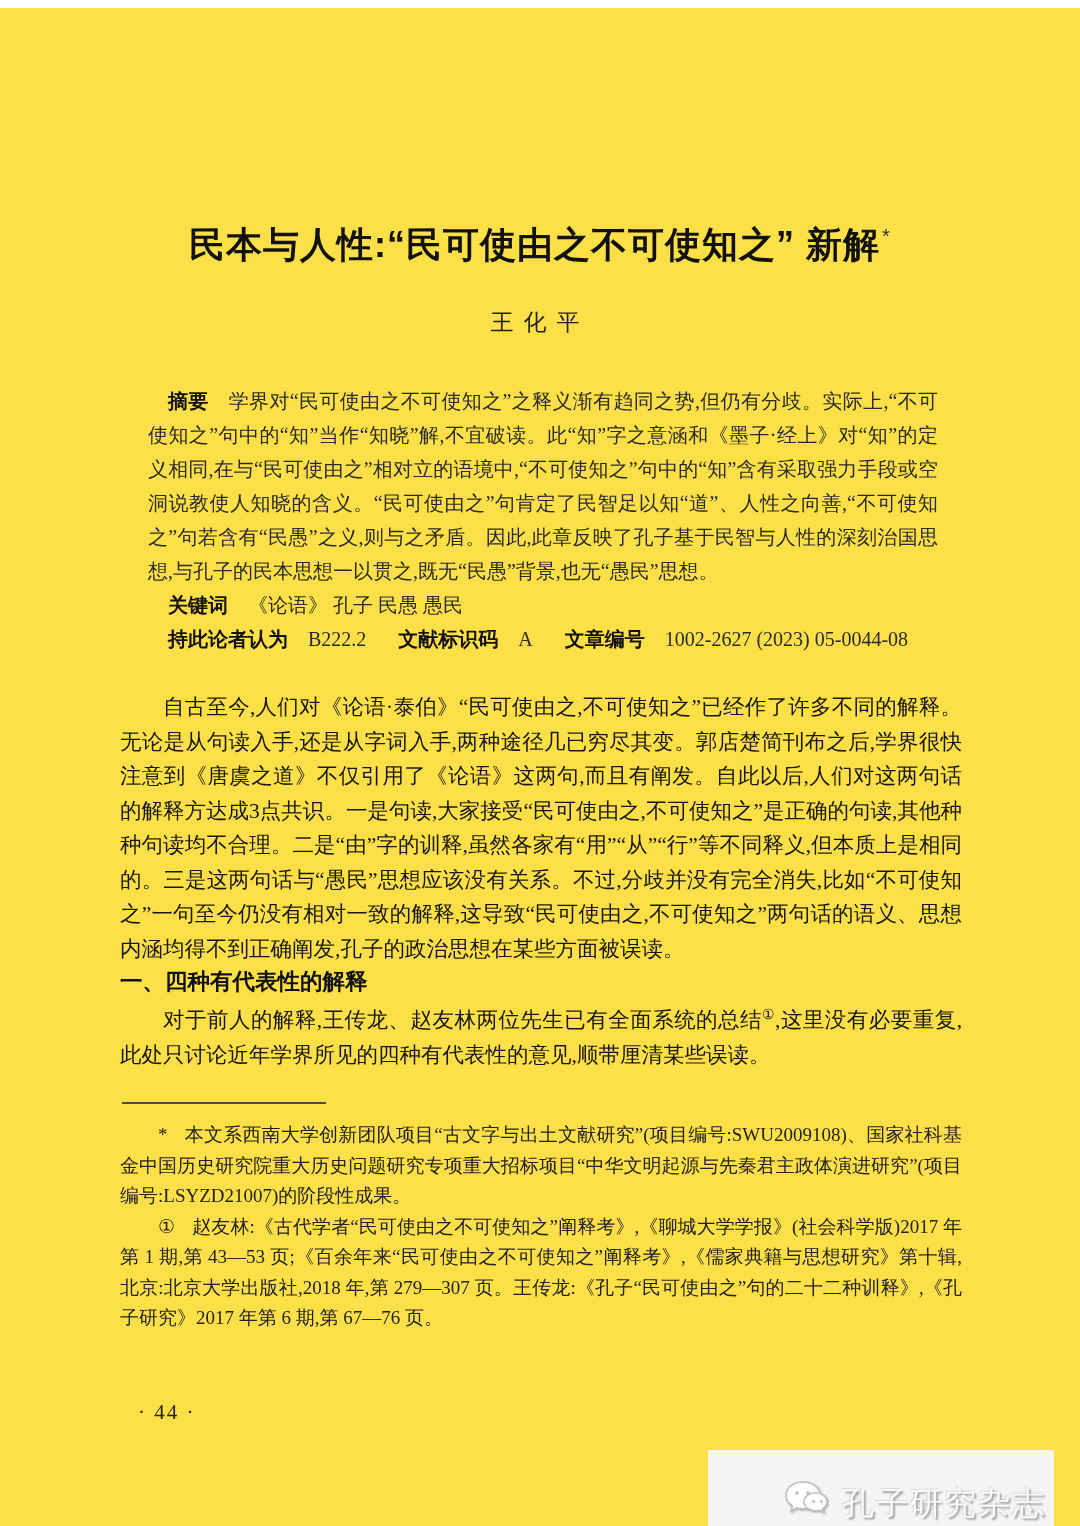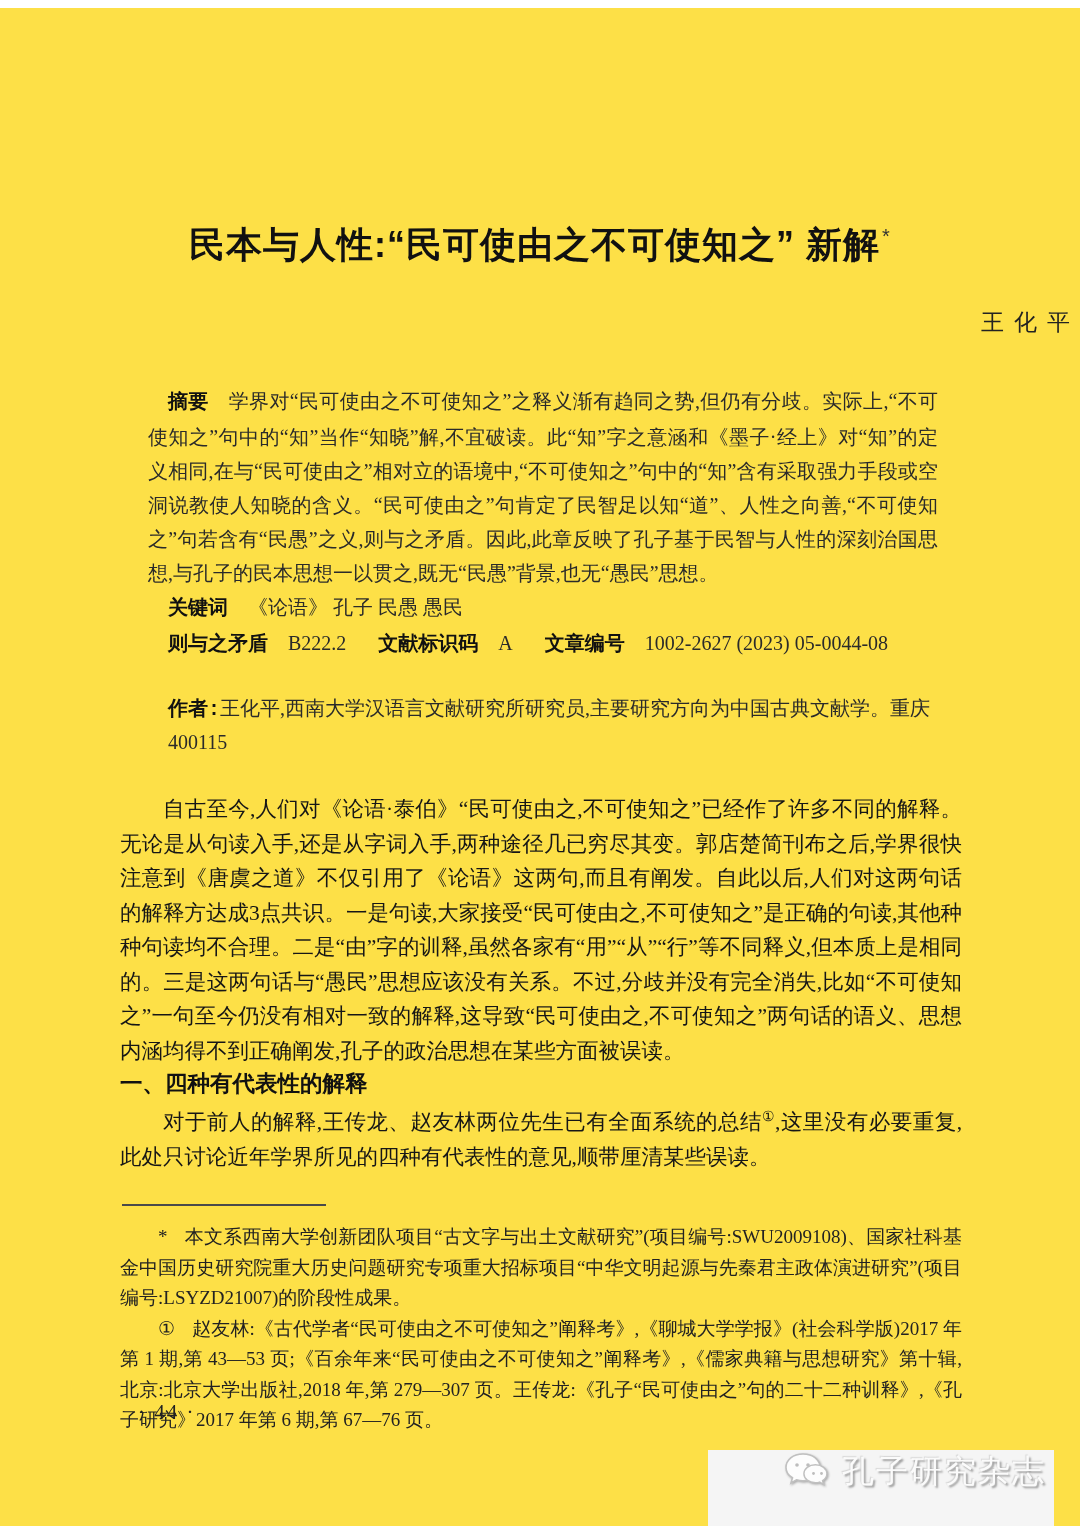--- a/index.html
+++ b/index.html
@@ -19,37 +19,37 @@
     font-family:"Liberation Sans","DejaVu Sans",sans-serif;
     font-weight:bold;
     font-size:36px;
     line-height:44px;
     color:#111;
     letter-spacing:1px;
   }
   .title sup{font-size:20px;font-weight:normal;vertical-align:14px;margin-left:2px;color:#333;}
   .author{
     margin-top:40px;
-    text-align:right;
+    text-align:center;
     font-size:23px;
     letter-spacing:10px;
     color:#222;
   }
   
   .abstract-block{
     margin:46px 142px 0 148px;
     font-size:20px;
     line-height:34px;
     text-align:justify;
     color:#2a2a2a;
   }
   .abstract-block p{margin:0;}
   .abstract-para{text-indent:1em;}
   .blabel{
-    font-family:Liberation Mono, monospace;
+    font-family:Liberation Serif, serif;
     font-weight:bold;
     color:#111;
   }
   .gap-after{margin-right:1em;}
   .meta-line{padding-left:1em;margin:0;}
   .meta-line .val{margin-right:1.6em;}
   .bio-line{
     margin:30px 142px 0 148px;
     font-size:20px;
     line-height:32px;
@@ -96,21 +96,21 @@
     left:138px;top:1392px;
     font-size:21px;
     letter-spacing:2px;
     color:#222;
   }
   
   .watermark{
     position:absolute;
     right:26px;top:1442px;
     width:330px;height:76px;
-    display:flex;align-items:flex-start;justify-content:flex-end;gap:8px;
+    display:flex;align-items:flex-end;justify-content:flex-end;gap:8px;
     background:#f5f5f5;
     padding:0 8px;
   }
   .wm-text{
     font-family:"Liberation Sans","DejaVu Sans",sans-serif;
     font-size:32px;
     letter-spacing:2px;
     color:#fbfbfb;
     text-shadow:2px 2px 2px #9f9f9f, -1px -1px 1px #d6d6d6;
     white-space:nowrap;
@@ -122,24 +122,23 @@
 
 <div class="page">
 
   <h1 class="title"><span>民本与人性:“民可使由之不可使知之” 新解</span><sup>*</sup></h1>
 
   <div class="author">王化平</div>
 
   <div class="abstract-block">
     <p class="abstract-para"><span class="blabel gap-after">摘要</span><span>学界对“民可使由之不可使知之”之释义渐有趋同之势,但仍有分歧。实际上,“不可使知之”句中的“知”当作“知晓”解,不宜破读。此“知”字之意涵和《墨子·经上》对“知”的定义相同,在与“民可使由之”相对立的语境中,“不可使知之”句中的“知”含有采取强力手段或空洞说教使人知晓的含义。“民可使由之”句肯定了民智足以知“道”、人性之向善,“不可使知之”句若含有“民愚”之义,则与之矛盾。因此,此章反映了孔子基于民智与人性的深刻治国思想,与孔子的民本思想一以贯之,既无“民愚”背景,也无“愚民”思想。</span></p>
     <p class="meta-line"><span class="blabel gap-after">关键词</span><span>《论语》 孔子 民愚 愚民</span></p>
-    <p class="meta-line"><span class="blabel gap-after">则与之矛盾</span><span class="val">B222.2</span><span class="blabel gap-after">文献标识码</span><span class="val">A</span><span class="blabel gap-after">文章编号</span><span>1002-2627 (2023) 05-0044-08</span></p>
+    <p class="meta-line"><span class="blabel gap-after">持此论者认为</span><span class="val">B222.2</span><span class="blabel gap-after">文献标识码</span><span class="val">A</span><span class="blabel gap-after">文章编号</span><span>1002-2627 (2023) 05-0044-08</span></p>
   </div>
 
-  <div class="bio-line"><span class="blabel">作者:</span><span>王化平,西南大学汉语言文献研究所研究员,主要研究方向为中国古典文献学。重庆  400115</span></div>
 
   <div class="body-text">
     <p>自古至今,人们对《论语·泰伯》“民可使由之,不可使知之”已经作了许多不同的解释。无论是从句读入手,还是从字词入手,两种途径几已穷尽其变。郭店楚简刊布之后,学界很快注意到《唐虞之道》不仅引用了《论语》这两句,而且有阐发。自此以后,人们对这两句话的解释方达成3点共识。一是句读,大家接受“民可使由之,不可使知之”是正确的句读,其他种种句读均不合理。二是“由”字的训释,虽然各家有“用”“从”“行”等不同释义,但本质上是相同的。三是这两句话与“愚民”思想应该没有关系。不过,分歧并没有完全消失,比如“不可使知之”一句至今仍没有相对一致的解释,这导致“民可使由之,不可使知之”两句话的语义、思想内涵均得不到正确阐发,孔子的政治思想在某些方面被误读。</p>
     <p class="section-heading">一、四种有代表性的解释</p>
     <p><span>对于前人的解释,王传龙、赵友林两位先生已有全面系统的总结</span><sup class="note-ref">①</sup><span>,这里没有必要重复,此处只讨论近年学界所见的四种有代表性的意见,顺带厘清某些误读。</span></p>
   </div>
 
   <hr class="divider">
 
   <div class="footnotes">

